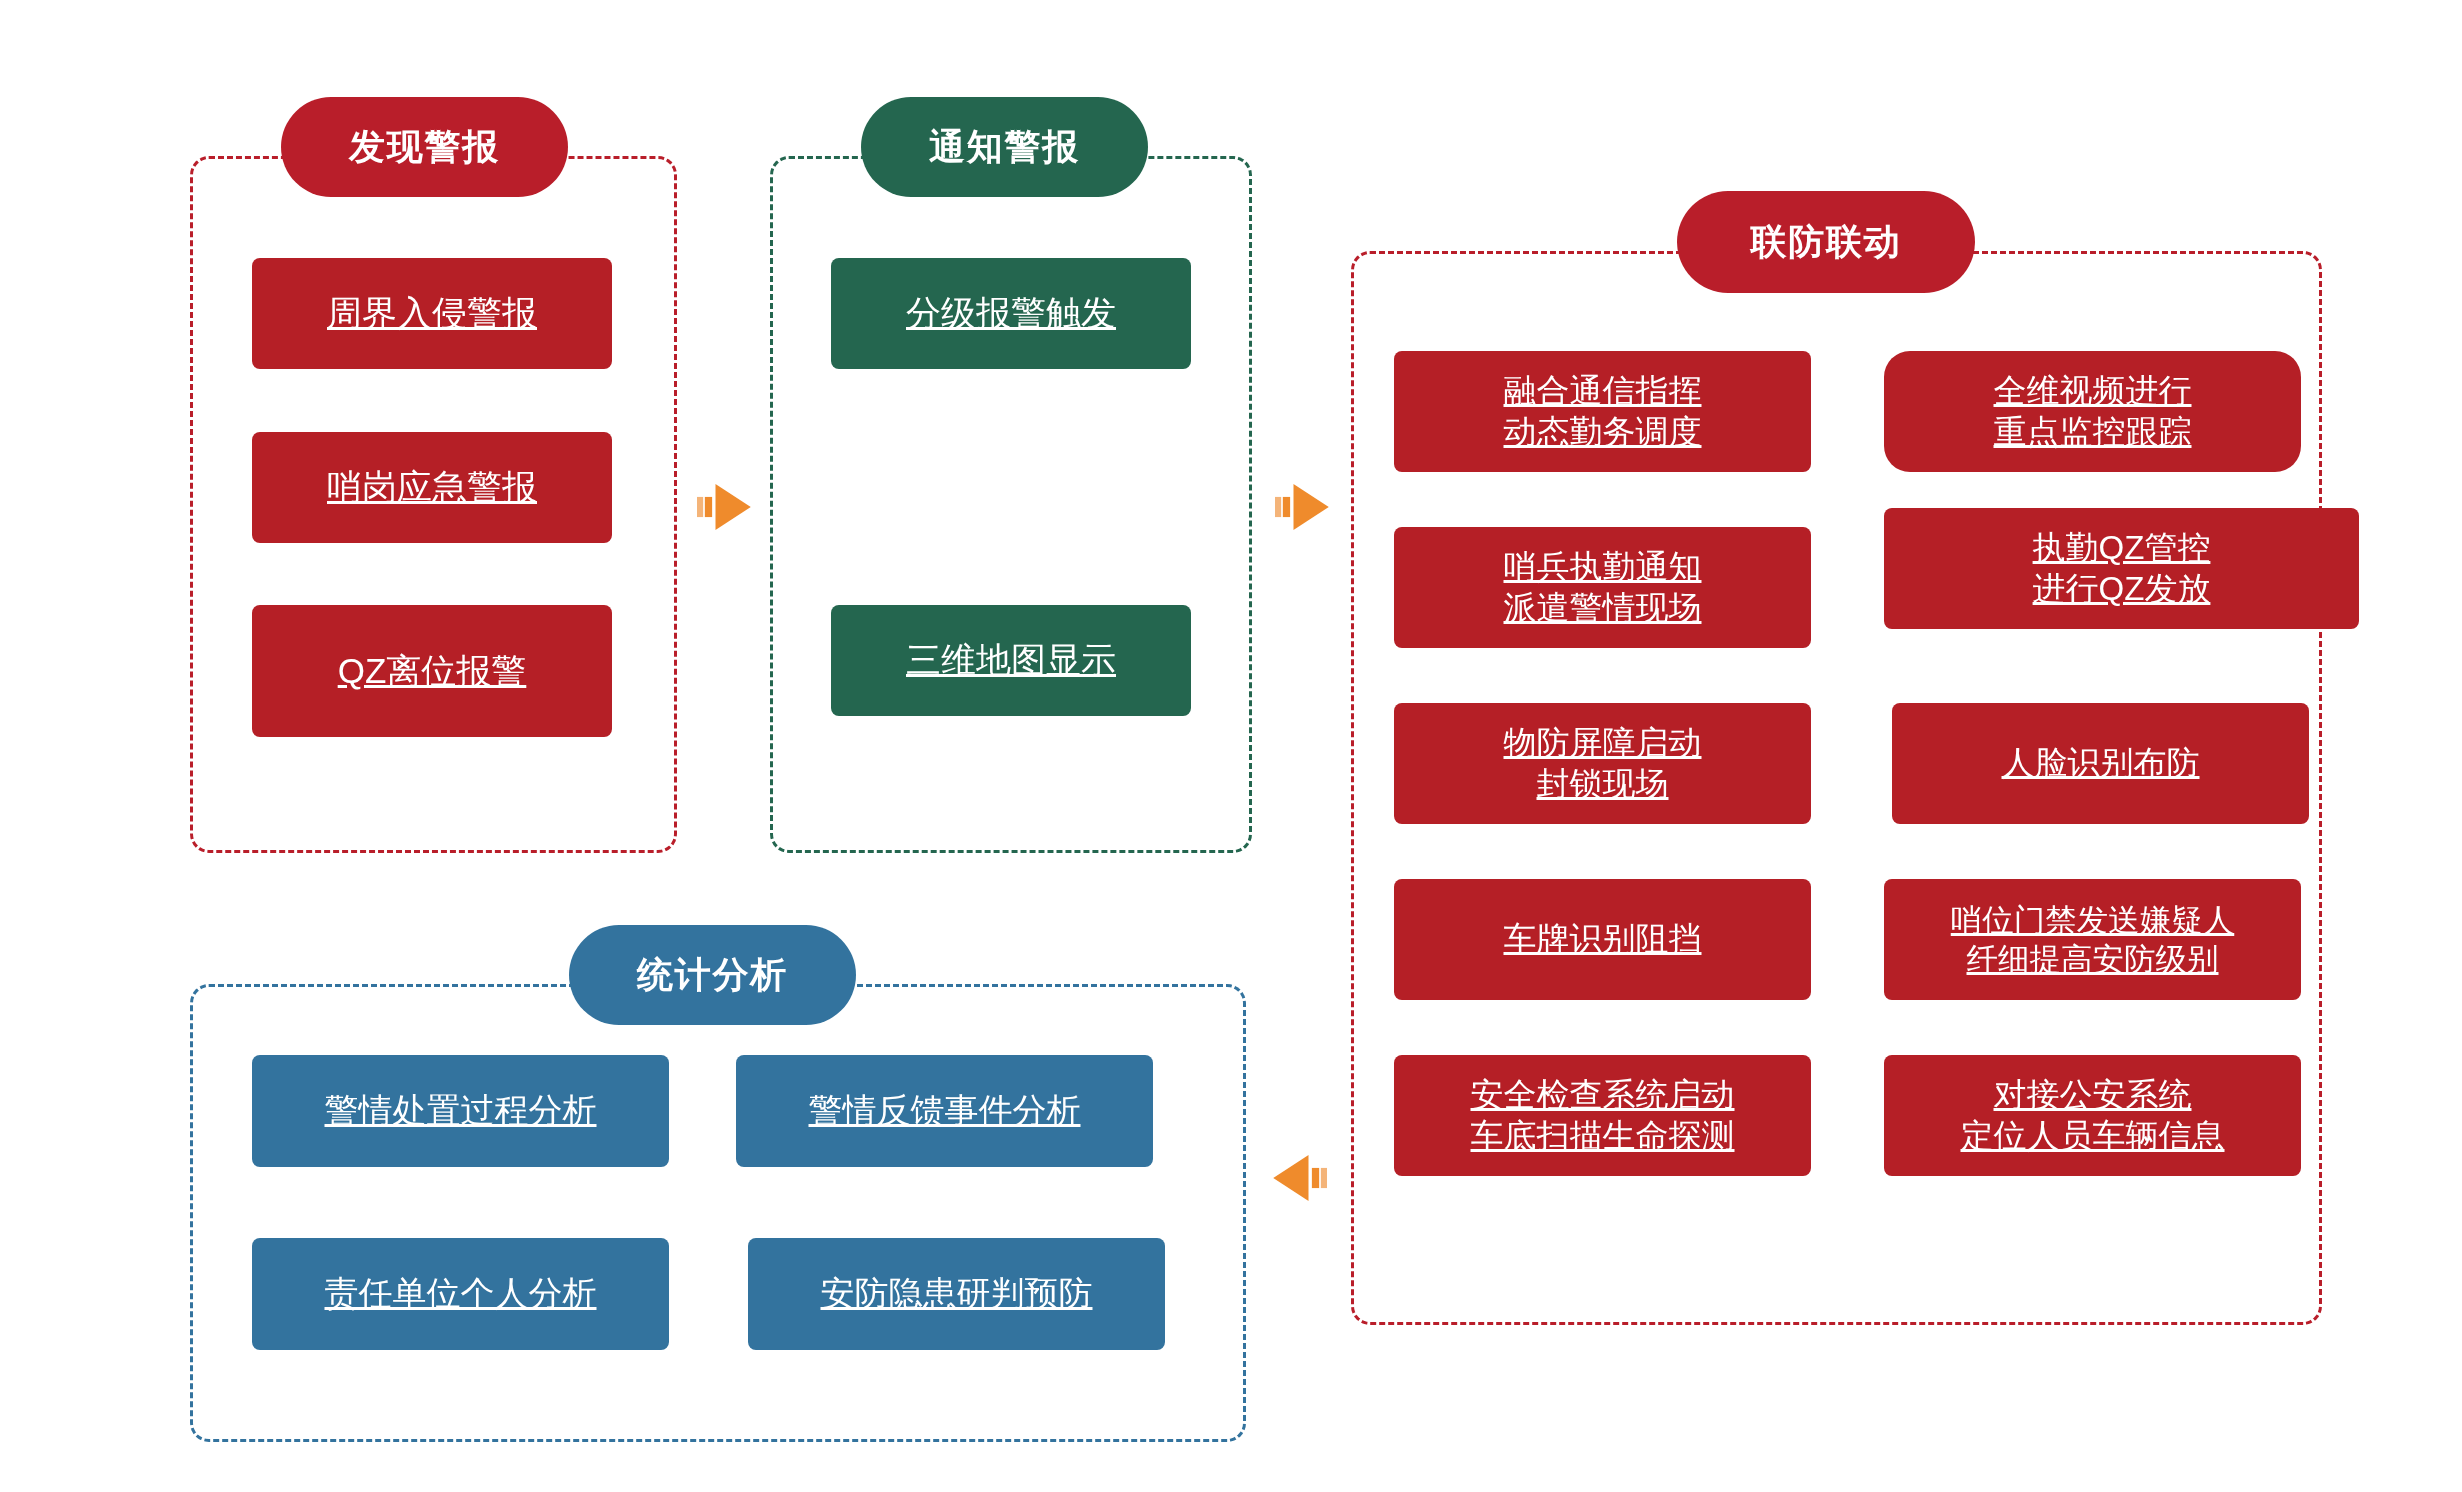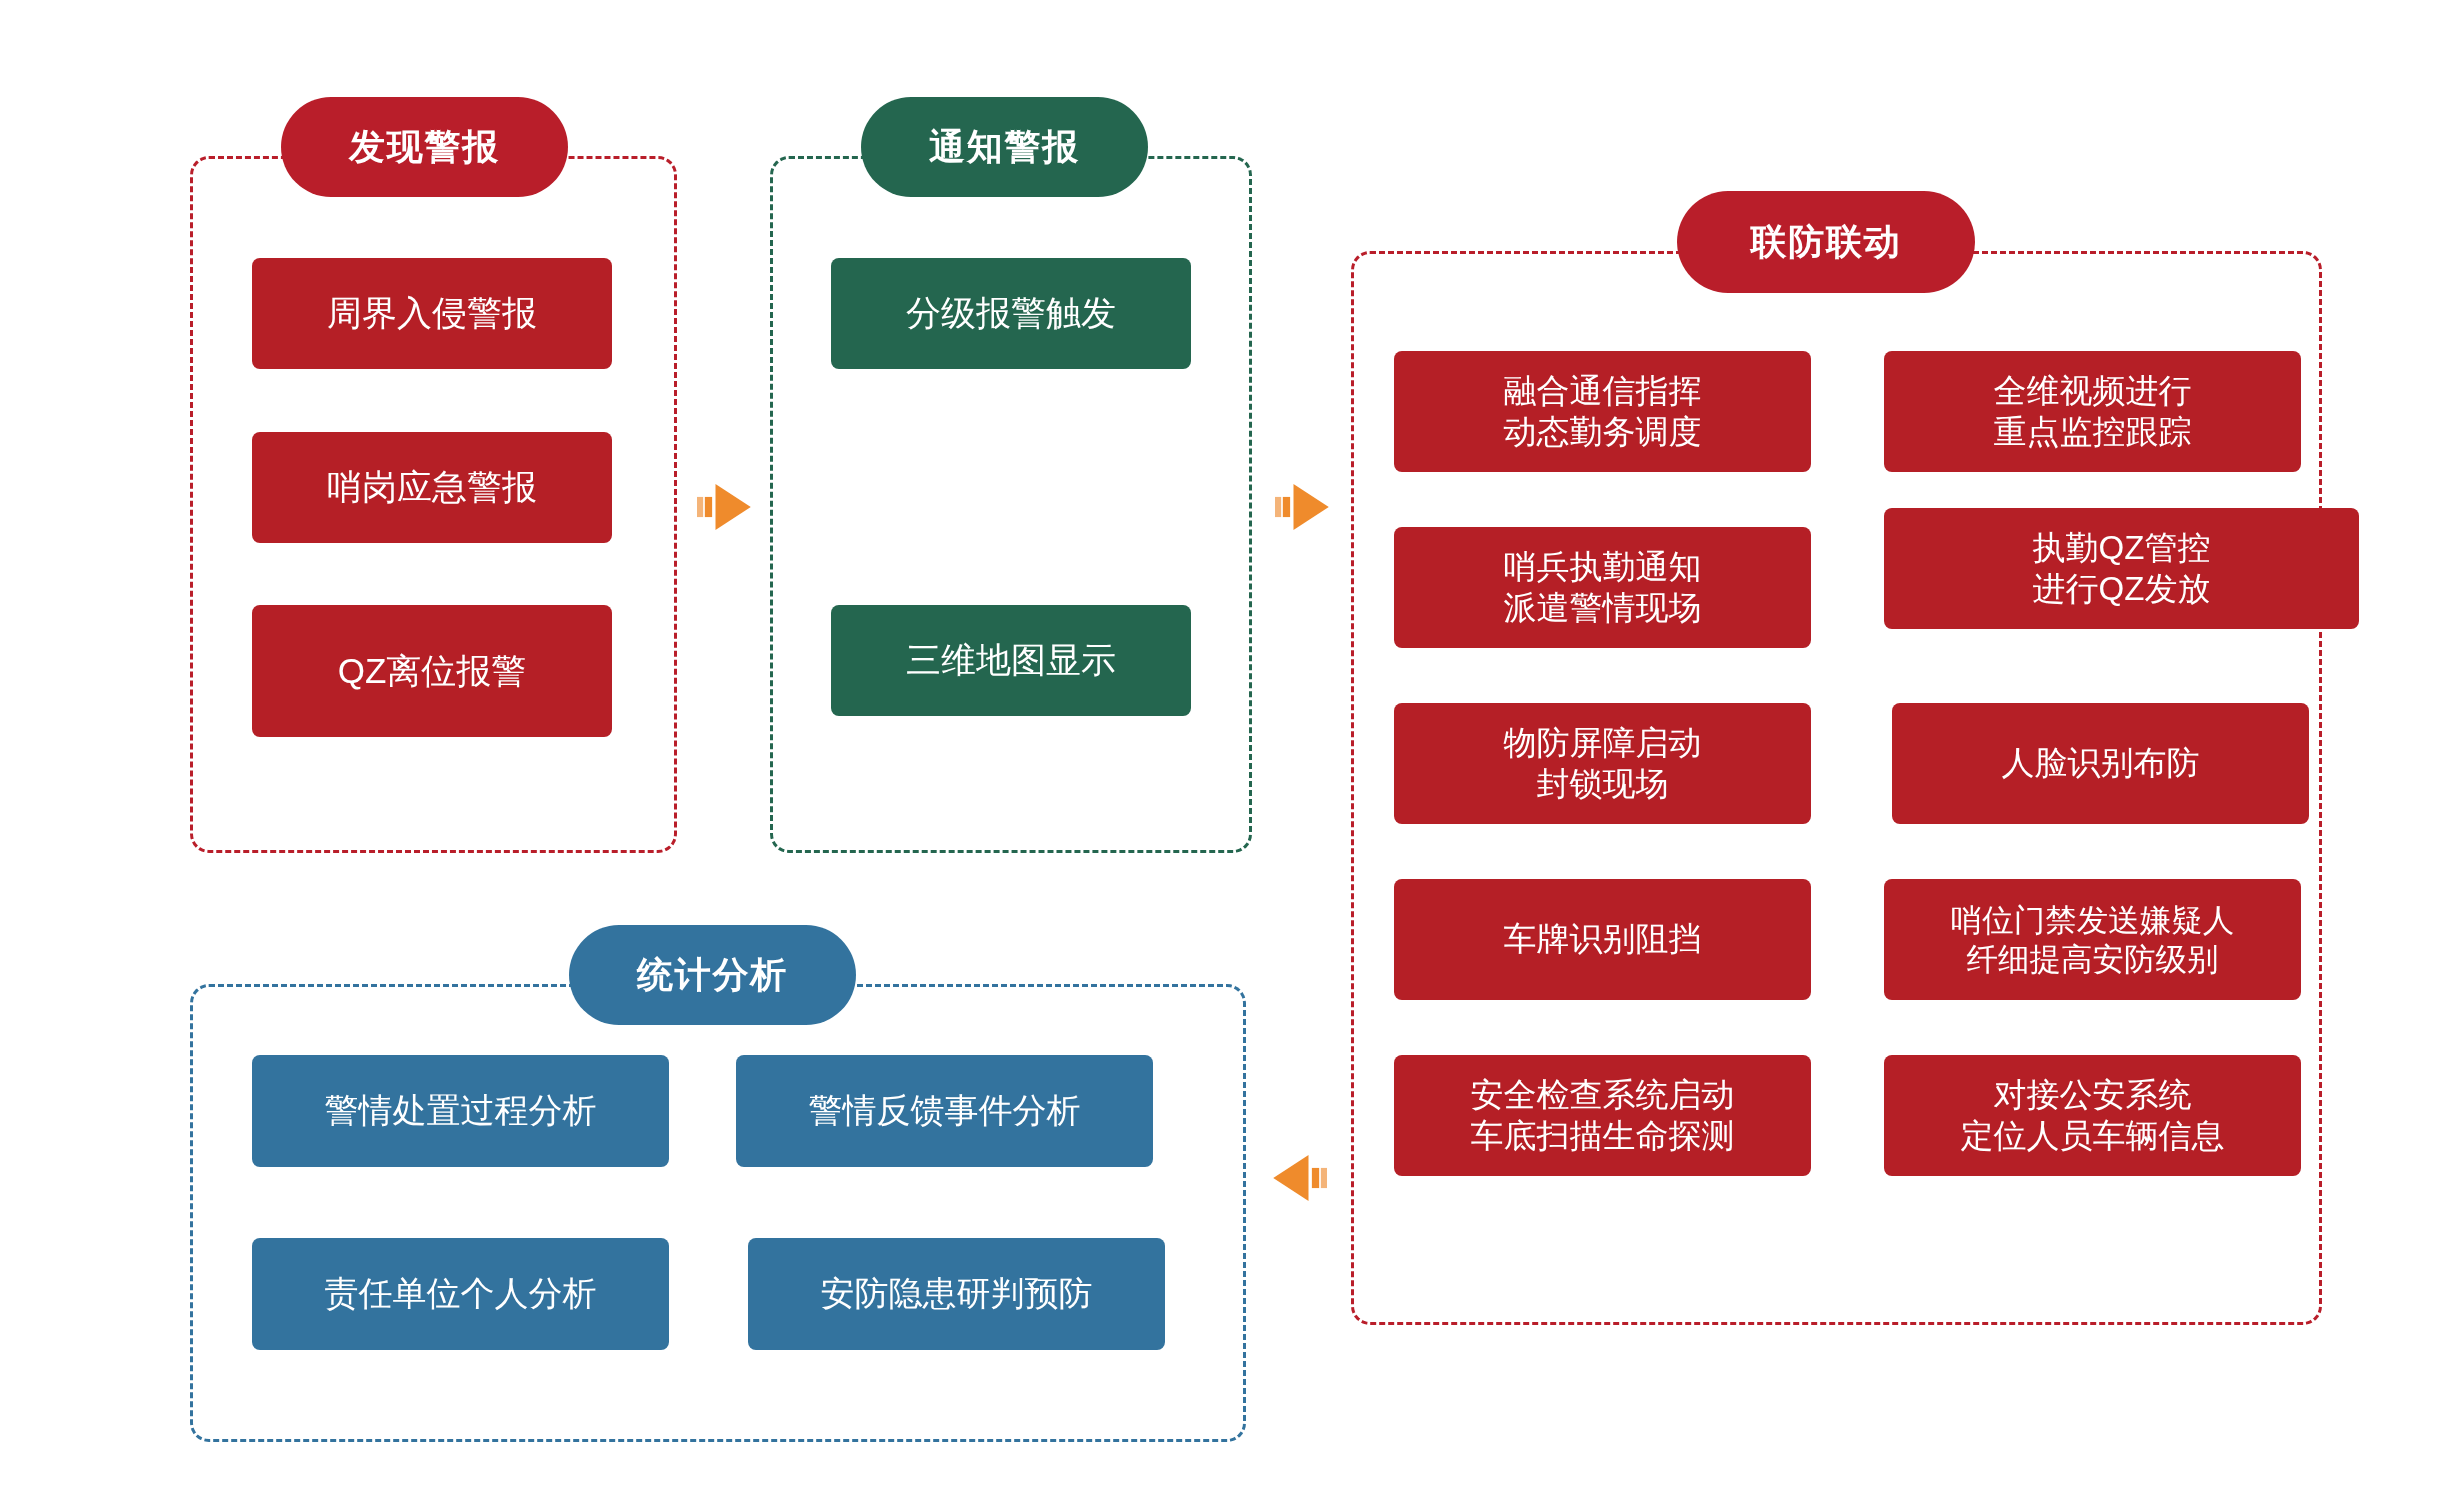--- a/index.html
+++ b/index.html
@@ -57,20 +57,21 @@
     box-sizing: border-box;
     display: flex;
     align-items: center;
     justify-content: center;
     text-align: center;
     color: #ffffff;
     border-radius: 7.9px;
     line-height: 1.22;
     padding: 3.4px 7.9px;
     white-space: pre-line;
+    text-decoration: underline;
   }
   .box.red   { background: #B51F26; }
   .box.green { background: #24664F; }
   .box.blue  { background: #33739E; }
 
   
   .arrow {
     position: absolute;
     display: block;
   }
@@ -137,21 +138,21 @@
   </div>
 
   <div class="box red t58" style="left:1394px; top:879px; width:417px; height:121px;text-align:right;">
     <span>车牌识别阻挡</span>
   </div>
 
   <div class="box red t58" style="left:1394px; top:1055px; width:417px; height:121px;">
     <span><span>安全检查系统启动</span><br><span>车底扫描生命探测</span></span>
   </div>
 
-  <div class="box red t58" style="left:1884px; top:351px; width:417px; height:121px;">
+  <div class="box red t58" style="left:1884px; top:351px; width:417px; height:121px;border-radius:26px;">
     <span><span>全维视频进行</span><br><span>重点监控跟踪</span></span>
   </div>
 
   <div class="box red t58" style="left:1884px; top:508px; width:475px; height:121px;">
     <span><span>执勤QZ管控</span><br><span>进行QZ发放</span></span>
   </div>
 
   <div class="box red t58" style="left:1884px; top:703px; width:417px; height:121px;margin-left:8px;">
     <span>人脸识别布防</span>
   </div>

